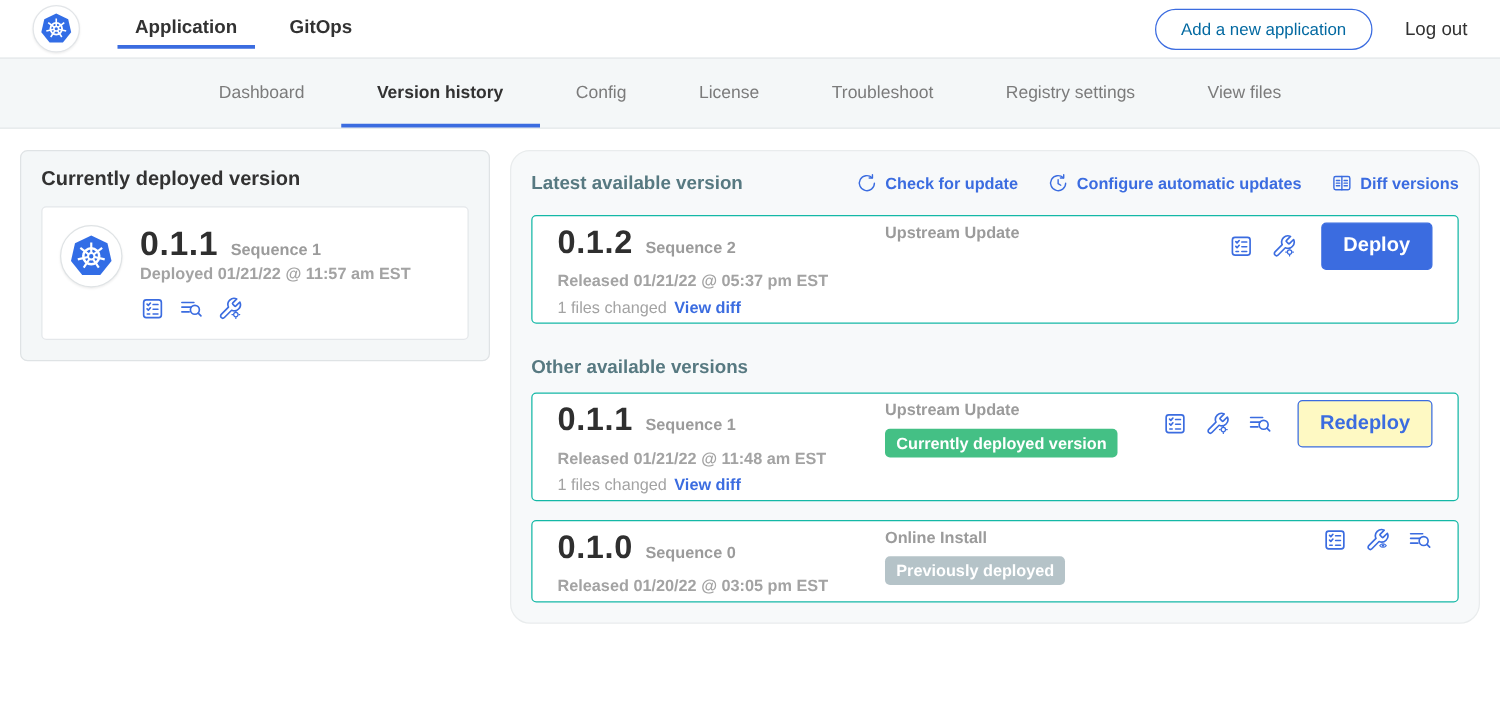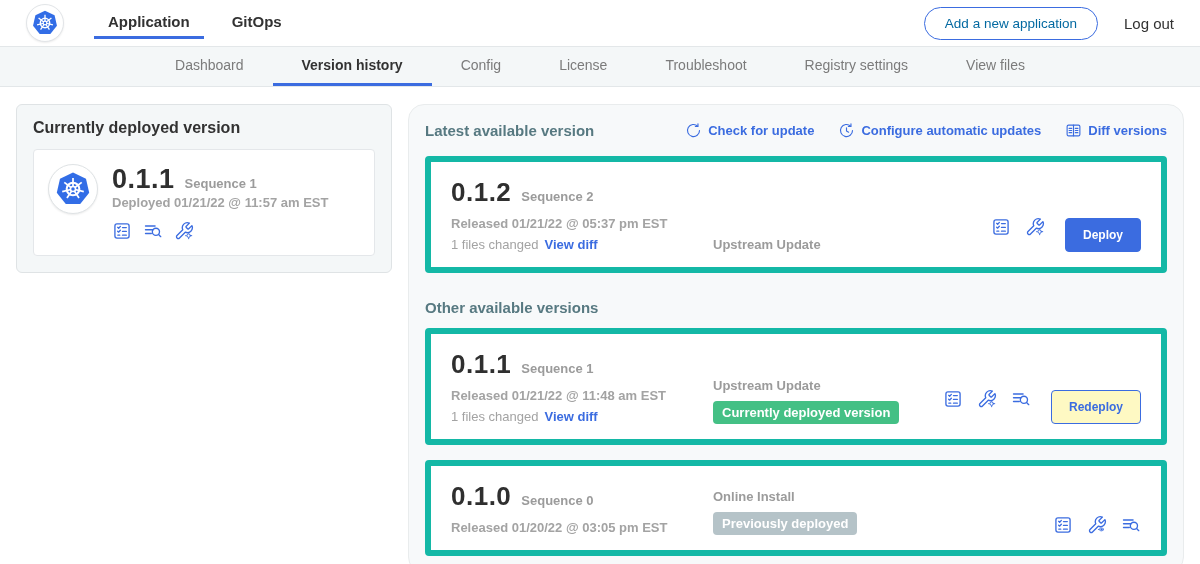--- a/index.html
+++ b/index.html
@@ -48,21 +48,21 @@
     font-size: 13.5px;
     font-weight: 400;
     padding: 8px 20px;
     border-radius: 18px;
     cursor: pointer;
   }
   .logout { font-size: 15px; color: #323232; margin-left: 26px; cursor: pointer; }
 
   
   .subnav {
-    height: 41px;
+    height: 57px;
     background: #f4f7f8;
     border-top: 1px solid #e3e7e9;
     border-bottom: 1px solid #e3e7e9;
     display: flex;
     justify-content: center;
   }
   .stab {
     display: flex; align-items: center;
     padding: 0 29px;
     font-size: 14px;
@@ -119,48 +119,47 @@
   }
   .panel-head { display: flex; align-items: center; justify-content: space-between; height: 22px; }
   .panel-heading { font-size: 15px; font-weight: 600; color: #577981; }
   .panel-actions { display: flex; align-items: center; gap: 24px; }
   .plink { display: flex; align-items: center; gap: 6px; color: #3b6ce0; font-size: 13px; font-weight: 700; cursor: pointer; }
   .plink .ic { width: 17px; height: 17px; }
   .other-heading { margin-top: 26px; font-size: 15px; font-weight: 600; color: #577981; }
 
   .vcard {
     background: #fff;
-    border: 6px solid #14b8a6;
+    border: 1px solid #14b8a6;
     border-radius: 4px;
-    padding: 15px 20px;
+    padding: 5px 20px;
     display: flex;
-    align-items: flex-end;
+    align-items: flex-start;
   }
   .vcard.first { margin-top: 15px; }
   .vcard.mt12 { margin-top: 12px; }
   .vcard.mt14 { margin-top: 15px; }
   .vinfo { width: 262px; flex: 0 0 262px; }
   .vnum { font-size: 26px; font-weight: 700; color: #2f2f2f; letter-spacing: .5px; }
   .vreleased { margin-top: 8px; font-size: 13px; font-weight: 600; color: #a3a3a3; }
   .vfiles { margin-top: 6px; font-size: 13px; color: #a3a3a3; }
   .viewdiff { color: #3b6ce0; font-weight: 700; margin-left: 6px; cursor: pointer; }
   .vsource { flex: 1; display: flex; flex-direction: column; align-items: flex-start; gap: 8px; }
   .source-label { font-size: 13px; font-weight: 700; color: #9b9b9b; }
   .badge { padding: 4px 9px; border-radius: 4px; font-size: 13px; font-weight: 700; color: #fff; }
   .badge.green { background: #44c085; }
   .badge.gray { background: #b5c3c8; }
   .vactions { display: flex; align-items: center; gap: 14px; }
   .btn {
     font-family: "Liberation Sans", sans-serif;
-    font-size: 12px; font-weight: 700;
+    font-size: 16px; font-weight: 700;
     padding: 9px 17px;
     border-radius: 4px;
     cursor: pointer;
     margin-left: 6px;
-    margin-top: 16px;
   }
   .btn.primary { background: #3b6ce0; border: 1px solid #3b6ce0; color: #fff; }
   .btn.secondary { background: #fef9c3; border: 1px solid #3b6ce0; color: #3b6ce0; }
 
   .k8s-wheel { display: block; }
 </style>
 </head>
 <body>
 
 <div class="header">

